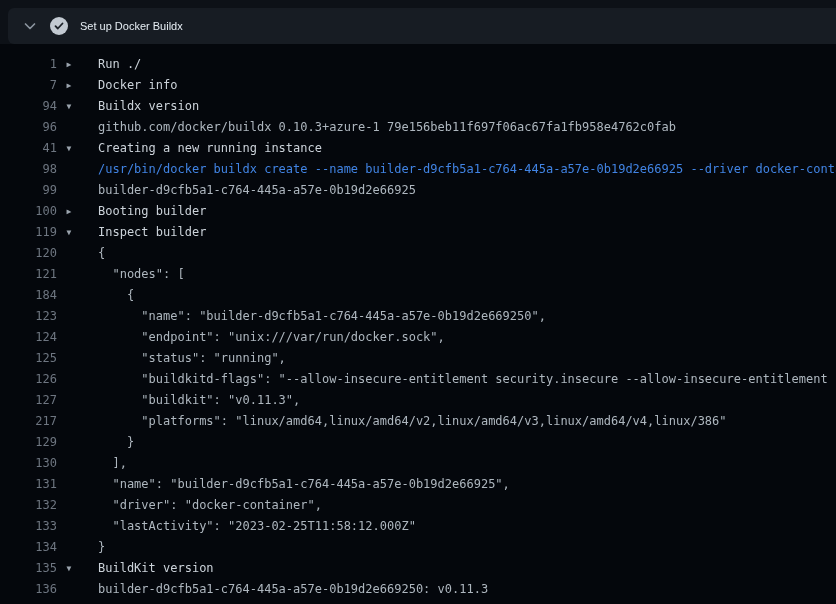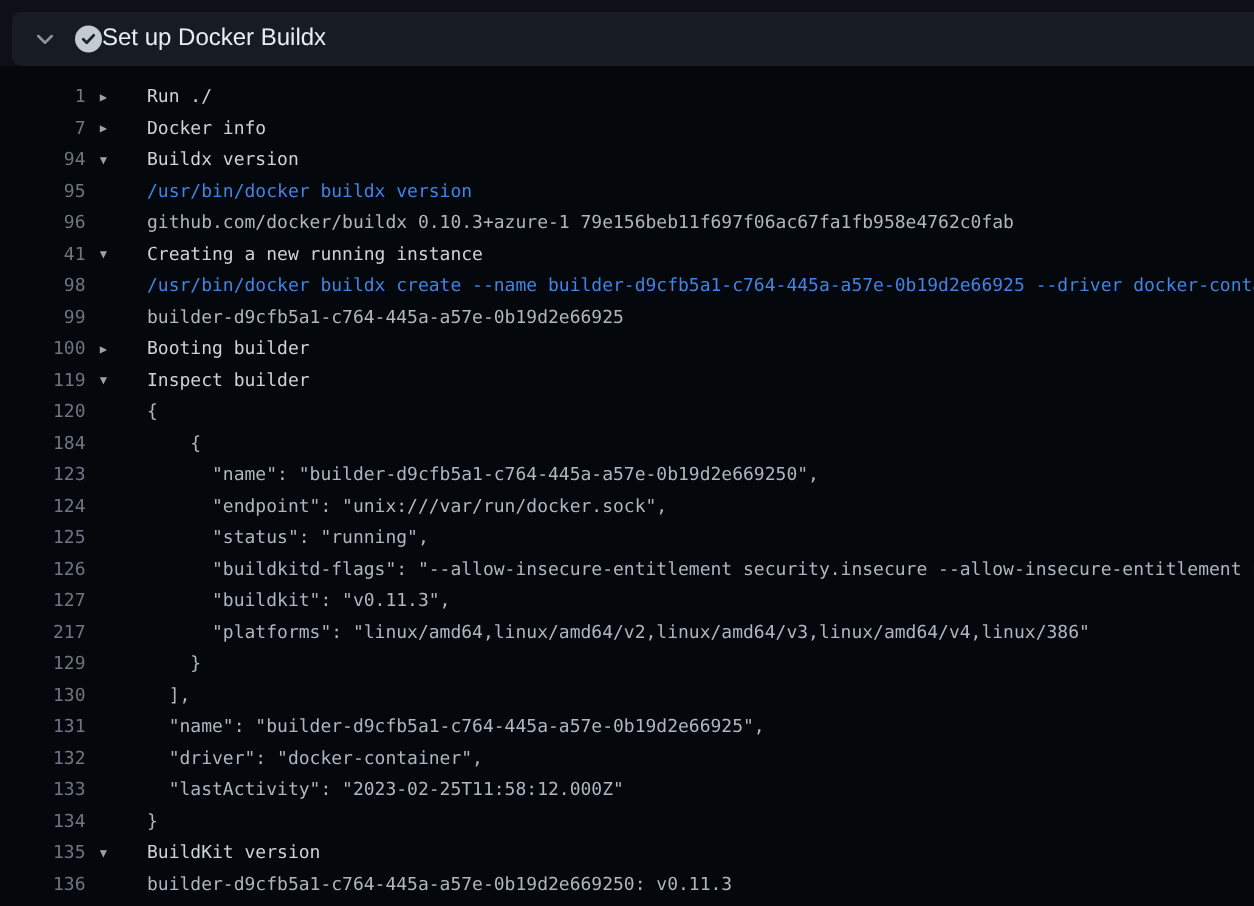--- a/index.html
+++ b/index.html
@@ -33,23 +33,23 @@
   .chev{
     width:16px;height:16px;margin-left:14px;
     display:flex;align-items:center;justify-content:center;flex:none;
   }
   .check{
     width:18px;height:18px;margin-left:12px;flex:none;
     background:var(--check-bg);border-radius:50%;
     display:flex;align-items:center;justify-content:center;
   }
   .step-title{
-    margin-left:0;
+    margin-left:12px;
     font-family:"Liberation Sans","DejaVu Sans",sans-serif;
-    font-size:16px;font-weight:400;color:var(--title-color);
+    font-size:11px;font-weight:400;color:var(--title-color);
     white-space:nowrap;
   }
   .log{
     position:absolute;top:44px;left:0;right:0;bottom:0;
     background:var(--log-bg);
     padding-top:10px;
     overflow:hidden;
   }
   .row{
     display:flex;align-items:center;height:21px;line-height:21px;
@@ -82,28 +82,28 @@
       <path d="M2.5 6.2l2.3 2.3 4.7-5" stroke="var(--check-mark)" stroke-width="1.8" stroke-linecap="round" stroke-linejoin="round"></path>
     </svg>
   </span>
   <span class="step-title">Set up Docker Buildx</span>
 </div>
 
 <div class="log">
     <div class="row"><span class="num">1</span><span class="tog">▶</span><span class="txt group_collapsed">Run ./</span></div>
     <div class="row"><span class="num">7</span><span class="tog">▶</span><span class="txt group_collapsed">Docker info</span></div>
     <div class="row"><span class="num">94</span><span class="tog">▼</span><span class="txt group_expanded">Buildx version</span></div>
-    <div class="row"><span class="num">95</span><span class="tog"></span><span class="txt command">/usr/bin/docker buildx version</span></div>
     <div class="row"><span class="num">96</span><span class="tog"></span><span class="txt output">github.com/docker/buildx 0.10.3+azure-1 79e156beb11f697f06ac67fa1fb958e4762c0fab</span></div>
     <div class="row"><span class="num">41</span><span class="tog">▼</span><span class="txt group_expanded">Creating a new running instance</span></div>
     <div class="row"><span class="num">98</span><span class="tog"></span><span class="txt command">/usr/bin/docker buildx create --name builder-d9cfb5a1-c764-445a-a57e-0b19d2e66925 --driver docker-container</span></div>
     <div class="row"><span class="num">99</span><span class="tog"></span><span class="txt output">builder-d9cfb5a1-c764-445a-a57e-0b19d2e66925</span></div>
     <div class="row"><span class="num">100</span><span class="tog">▶</span><span class="txt group_collapsed">Booting builder</span></div>
     <div class="row"><span class="num">119</span><span class="tog">▼</span><span class="txt group_expanded">Inspect builder</span></div>
     <div class="row"><span class="num">120</span><span class="tog"></span><span class="txt output">{</span></div>
+    <div class="row"><span class="num">121</span><span class="tog"></span><span class="txt output">  "nodes": [</span></div>
     <div class="row"><span class="num">184</span><span class="tog"></span><span class="txt output">    {</span></div>
     <div class="row"><span class="num">123</span><span class="tog"></span><span class="txt output">      "name": "builder-d9cfb5a1-c764-445a-a57e-0b19d2e669250",</span></div>
     <div class="row"><span class="num">124</span><span class="tog"></span><span class="txt output">      "endpoint": "unix:///var/run/docker.sock",</span></div>
     <div class="row"><span class="num">125</span><span class="tog"></span><span class="txt output">      "status": "running",</span></div>
     <div class="row"><span class="num">126</span><span class="tog"></span><span class="txt output">      "buildkitd-flags": "--allow-insecure-entitlement security.insecure --allow-insecure-entitlement network</span></div>
     <div class="row"><span class="num">127</span><span class="tog"></span><span class="txt output">      "buildkit": "v0.11.3",</span></div>
     <div class="row"><span class="num">217</span><span class="tog"></span><span class="txt output">      "platforms": "linux/amd64,linux/amd64/v2,linux/amd64/v3,linux/amd64/v4,linux/386"</span></div>
     <div class="row"><span class="num">129</span><span class="tog"></span><span class="txt output">    }</span></div>
     <div class="row"><span class="num">130</span><span class="tog"></span><span class="txt output">  ],</span></div>
     <div class="row"><span class="num">131</span><span class="tog"></span><span class="txt output">  "name": "builder-d9cfb5a1-c764-445a-a57e-0b19d2e66925",</span></div>

